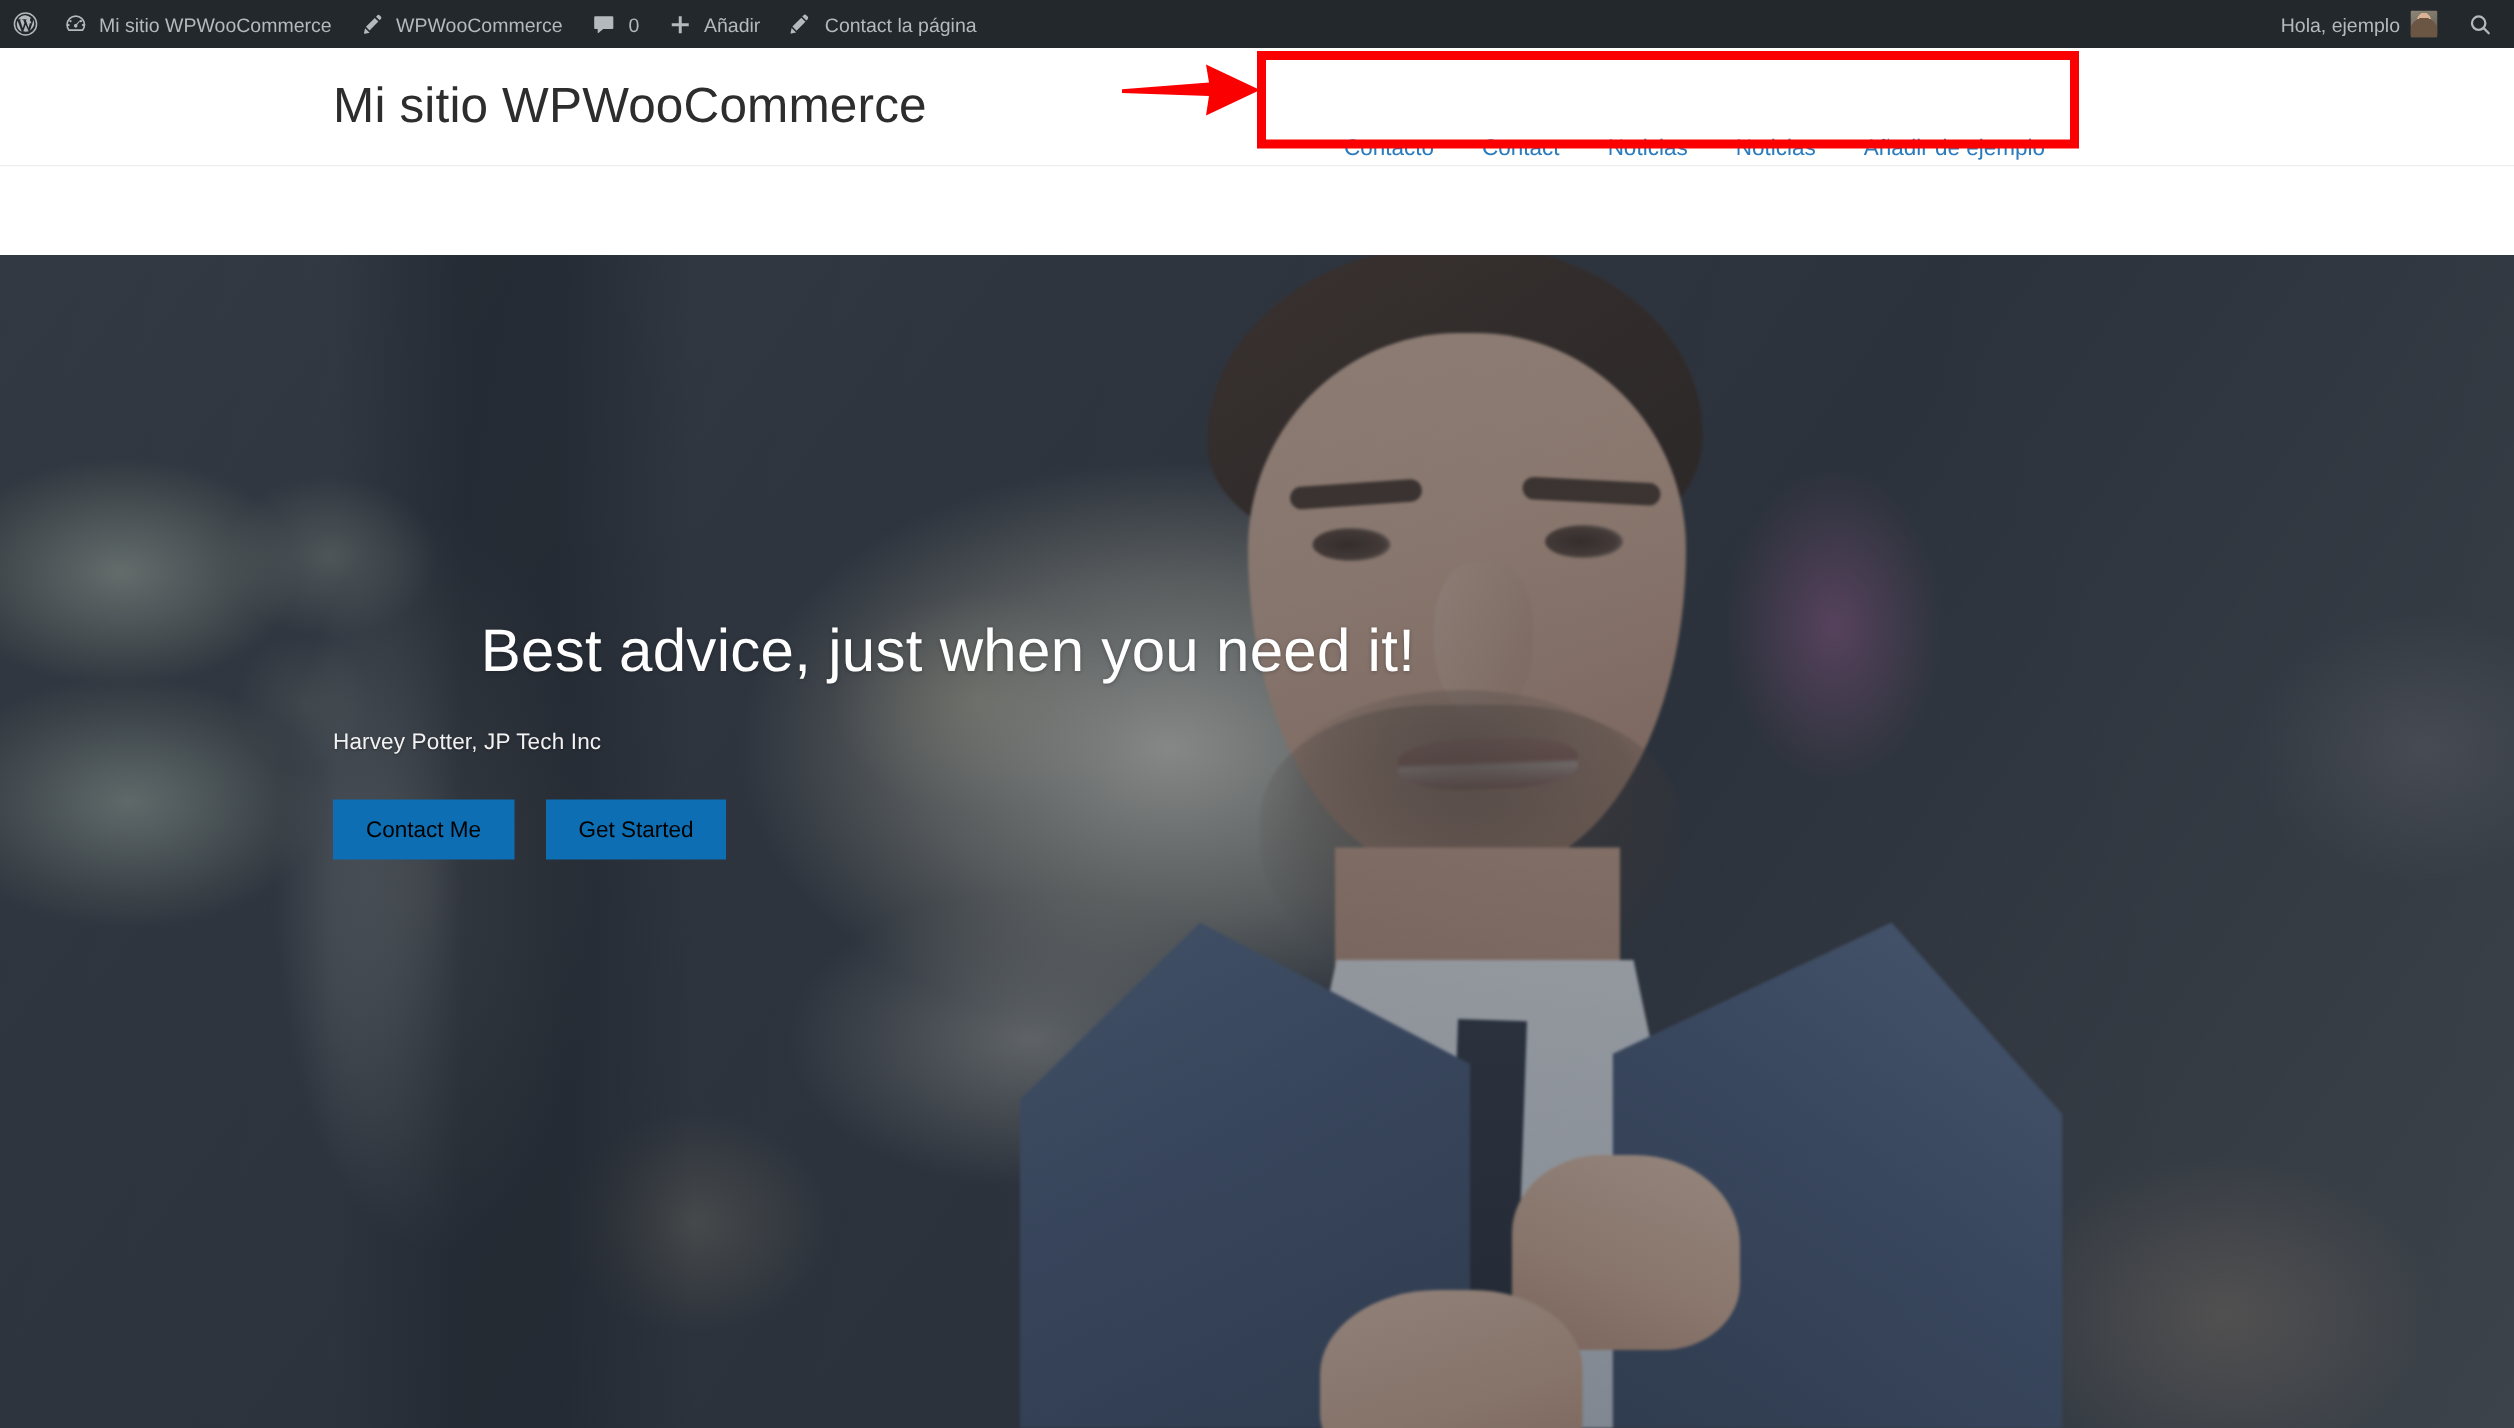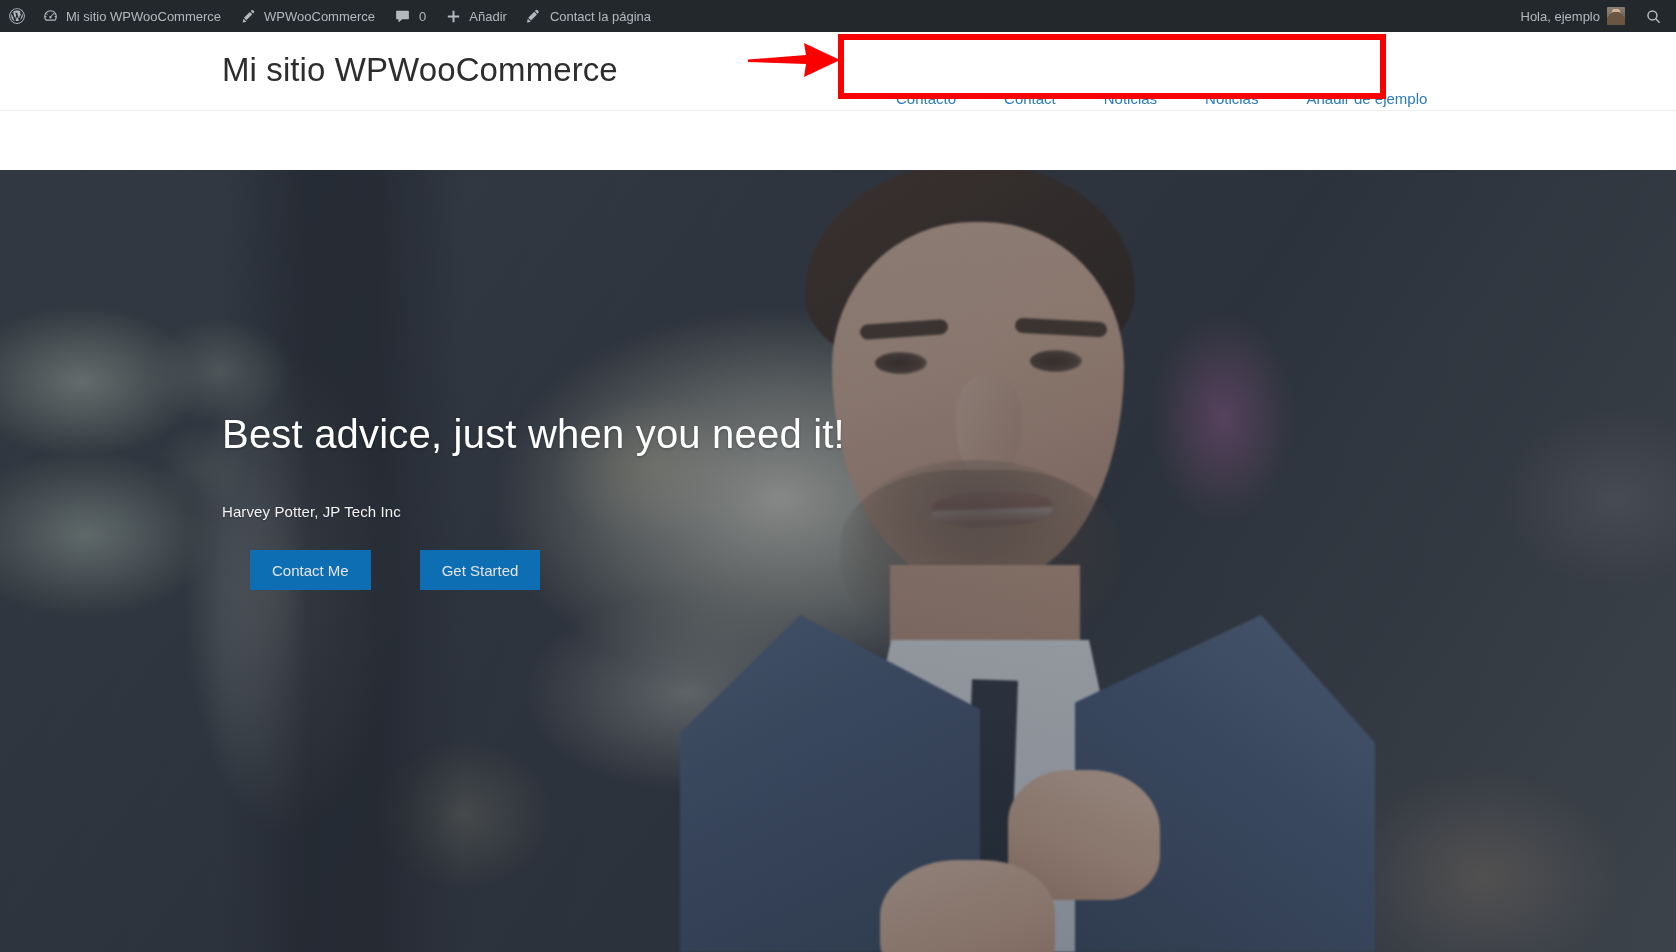--- a/index.html
+++ b/index.html
@@ -78,21 +78,21 @@
     letter-spacing: 0.1px;
     line-height: 1.2;
     white-space: nowrap;
   }
   #primary-nav {
     position: absolute;
     left: 880px;
     top: 57px;
     display: flex;
     align-items: center;
-    gap: 16px;
+    gap: 0px;
   }
   .nav-link {
     font-size: 15px;
     color: #2b7bbd;
     text-decoration: none;
     padding: 0 16px;
     white-space: nowrap;
     cursor: pointer;
     line-height: 20px;
   }
@@ -294,50 +294,50 @@
     width: 820px;
     z-index: 5;
   }
   #hero-title {
     font-size: 40px;
     font-weight: 400;
     line-height: 1.13;
     color: #ffffff;
     letter-spacing: 0.2px;
     text-shadow: 0 1px 3px rgba(0,0,0,0.25);
+    text-align: center;
   }
   #hero-title .line2 { display: block; }
   #hero-subtitle {
-    margin-top: 46px;
+    margin-top: 29px;
     font-size: 15px;
     font-weight: 400;
     color: #f2f2f2;
     letter-spacing: 0.1px;
     text-shadow: 0 1px 2px rgba(0,0,0,0.3);
   }
   #hero-buttons {
     margin-top: 30px;
     display: flex;
     gap: 21px;
   }
   .hero-btn {
     display: inline-flex;
     align-items: center;
     justify-content: center;
     height: 40px;
     padding: 0 22px;
     background: #0d6eb4;
-    color: #e5e5e5;
+    color: #000000;
     font-size: 15px;
     border: none;
     border-radius: 0;
     cursor: pointer;
     font-family: "Liberation Sans", sans-serif;
     white-space: nowrap;
-    margin-left: 28px;
   }
 </style>
 </head>
 <body>
 
 <div id="admin-bar">
 
   <a class="ab-item" id="ab-wp-logo">
     <span class="ab-icon">
       <svg width="18" height="18" viewBox="0 0 24 24" fill="#b4b9be">

